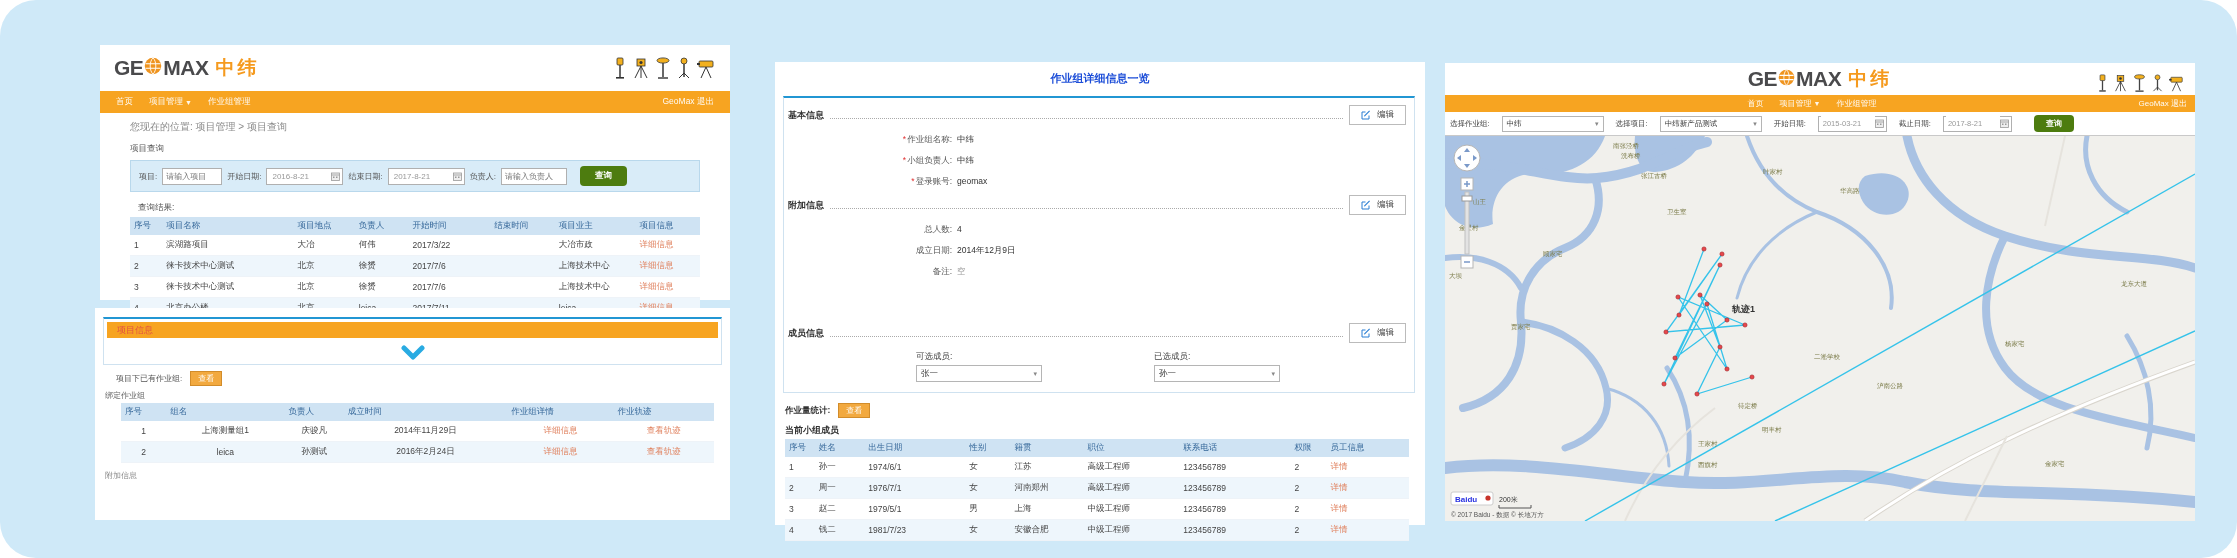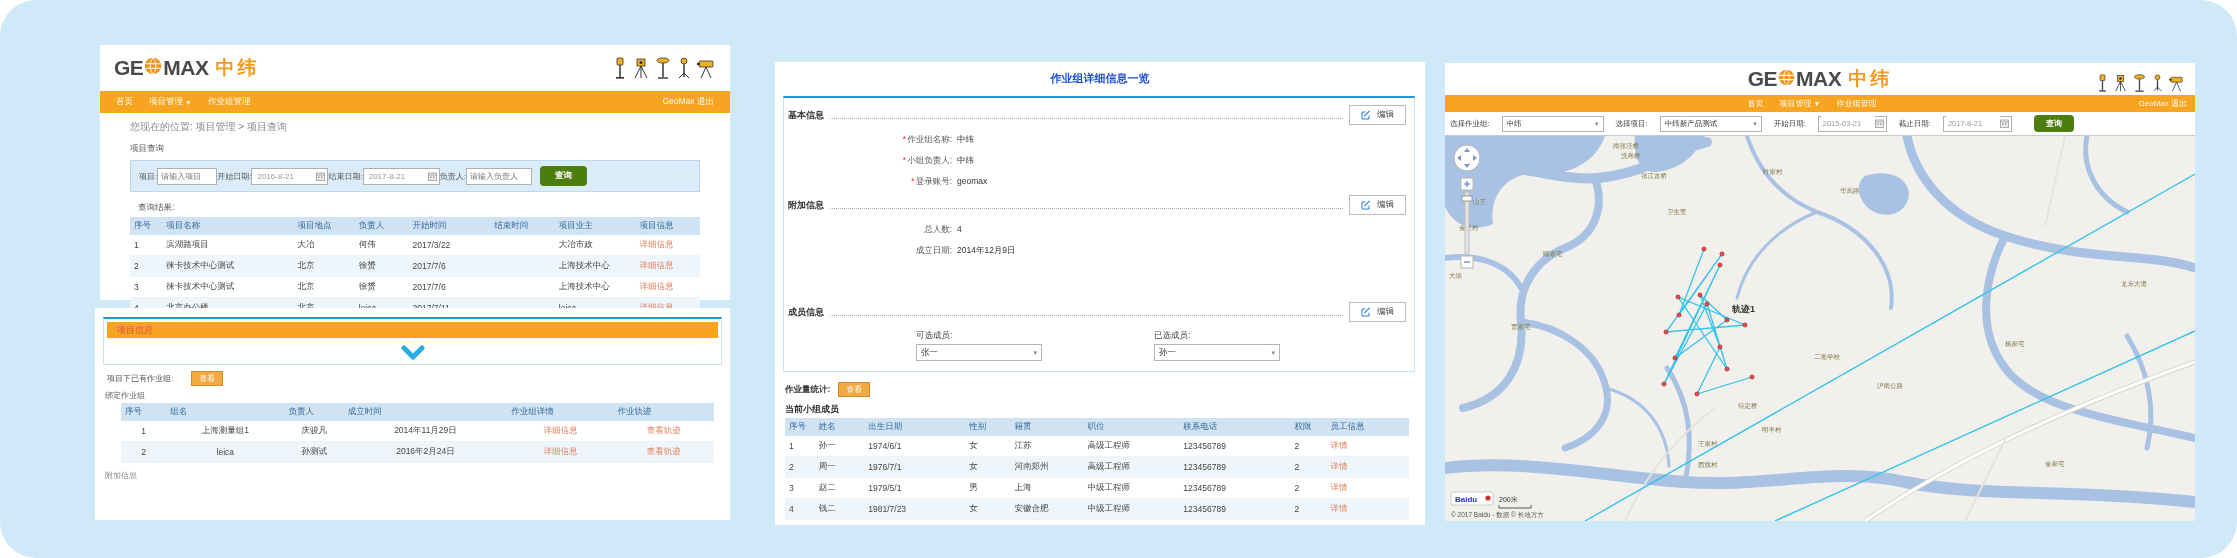--- a/index.html
+++ b/index.html
@@ -27,36 +27,36 @@
   tbody tr:nth-child(even){background:#eef6fc;}
   .lnk{color:#e0825f !important;cursor:pointer;}
 
   
   .pA{left:100px;top:45px;width:630px;height:255px;}
   .pA .hdr{height:46px;}
   .pA .nav{height:22px;padding:0 16px;}
   .pA .bodyA{padding:4px 30px 0 30px;}
   .crumb{font-size:10px;color:#8a8a8a;margin-top:3px;}
   .secL{font-size:8.5px;color:#555;margin-top:9px;}
-  .searchbox{margin-top:5px;height:30px;background:#d9ecf8;border:1px solid #b9d8ec;display:flex;align-items:center;padding:0 8px;font-size:8px;color:#555;}
+  .searchbox{margin-top:5px;height:30px;background:#d9ecf8;border:1px solid #b9d8ec;display:flex;align-items:center;gap:5px;padding:0 8px;font-size:8px;color:#555;}
   .searchbox input{height:15px;border:1px solid #b0b0b0;font-size:8px;padding:0 3px;color:#999;background:#fff;font-family:inherit;}
   .inp-sm{width:52px;} .inp-own{width:58px;}
   .datew{position:relative;display:flex;align-items:center;background:#fff;border:1px solid #b0b0b0;height:15px;padding:0 2px;}
   .datew input{border:none;width:56px;height:13px;}
   .btn-blue{background:#4d7c0f;color:#fff;border:none;font-size:8.5px;padding:4px 15px;border-radius:4px;cursor:pointer;font-family:inherit;font-weight:bold;}
   .results{font-size:8.5px;color:#555;margin:10px 0 3px 8px;}
   .tblA{width:570px;}
 
   
   .pB{left:95px;top:308px;width:635px;height:212px;}
   .title{font-size:11px;font-weight:bold;color:#1d4ed8;text-align:center;padding-top:9px;}
   .boxB{margin:9px 8px 0 8px;border:1px solid #cfe2f0;border-top:2px solid #2196d3;}
   .obar{background:#f7a421;height:16px;display:flex;align-items:center;padding-left:10px;font-size:9px;color:#e25043;margin:3px;}
   .chevrow{height:23px;display:flex;align-items:center;justify-content:center;}
-  .rowline{display:flex;align-items:center;gap:18px;font-size:8px;color:#555;margin:6px 0 0 12px;}
+  .rowline{display:flex;align-items:center;gap:8px;font-size:8px;color:#555;margin:6px 0 0 21px;}
   .obtn{background:#f2a93f;border:1px solid #d28c2a;color:#fff;font-size:8px;padding:1px 7px;cursor:pointer;font-family:inherit;}
   .bindlbl{font-size:8px;color:#666;margin:4px 0 2px 10px;}
   .tblB{width:593px;margin-left:26px;}
   .tblB td{text-align:center;}
   .footnote{font-size:8px;color:#888;margin:7px 0 0 10px;}
 
   
   .pM{left:775px;top:62px;width:650px;height:463px;}
   .boxM{margin:10px 10px 0 8px;border:1px solid #cfe2f0;border-top:2px solid #2196d3;padding-bottom:6px;}
   .sect{display:flex;align-items:center;margin:7px 8px 0 4px;}
@@ -346,20 +346,24 @@
         </button>
       </div>
       <div class="frow">
           <span class="flabel"><span>总人数:</span></span>
           <span class="fval">4</span>
         </div>
       <div class="frow">
           <span class="flabel"><span>成立日期:</span></span>
           <span class="fval">2014年12月9日</span>
         </div>
+      <div class="frow">
+          <span class="flabel"><span>备注:</span></span>
+          <span class="fval" style="color:#999;">空</span>
+        </div>
       <div class="gap40"></div>
 
       <div class="sect">
         <span class="nm">成员信息</span>
         <span class="dots"></span>
         <button class="editbtn">
           <svg width="10" height="10" viewBox="0 0 10 10">
               <path d="M8 5.5 V9 H1 V2 H4.5" stroke="#2a7fd4" stroke-width="1" fill="none"></path>
               <path d="M4 6.2 L9 1.2 L8.2 0.4 L3.2 5.4 L3 6.4 Z" fill="#2a7fd4"></path>
             </svg>

